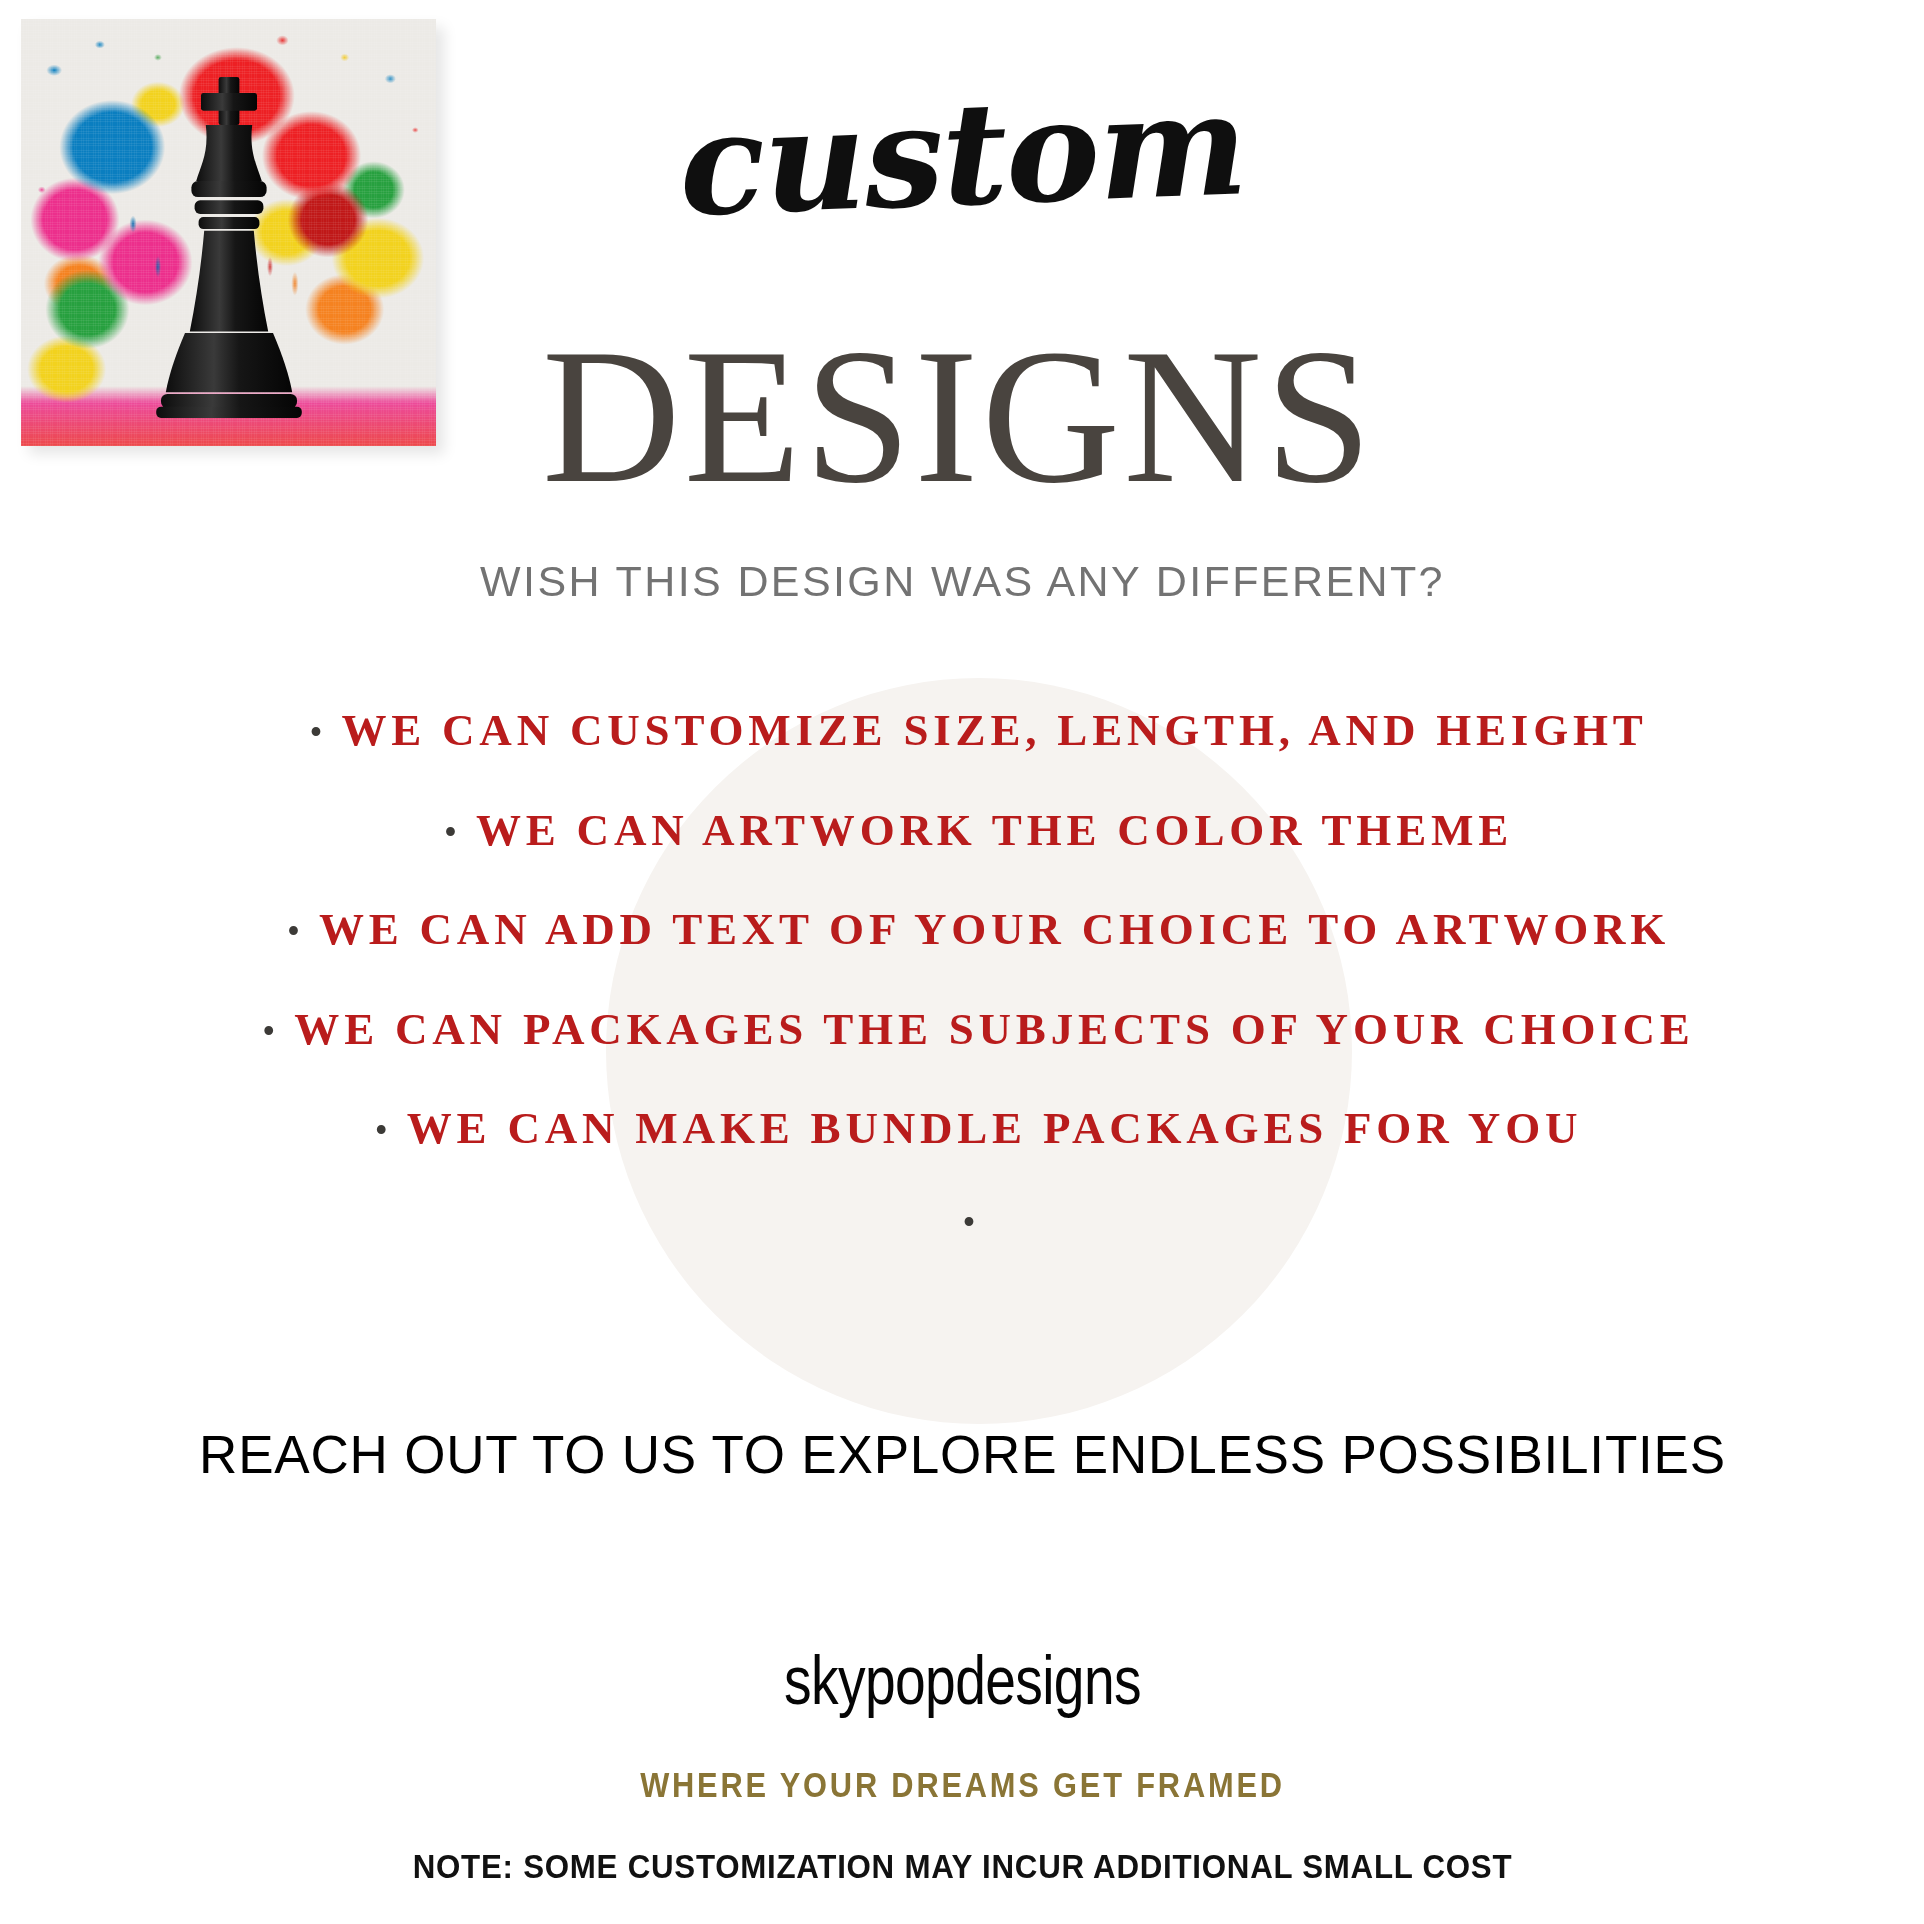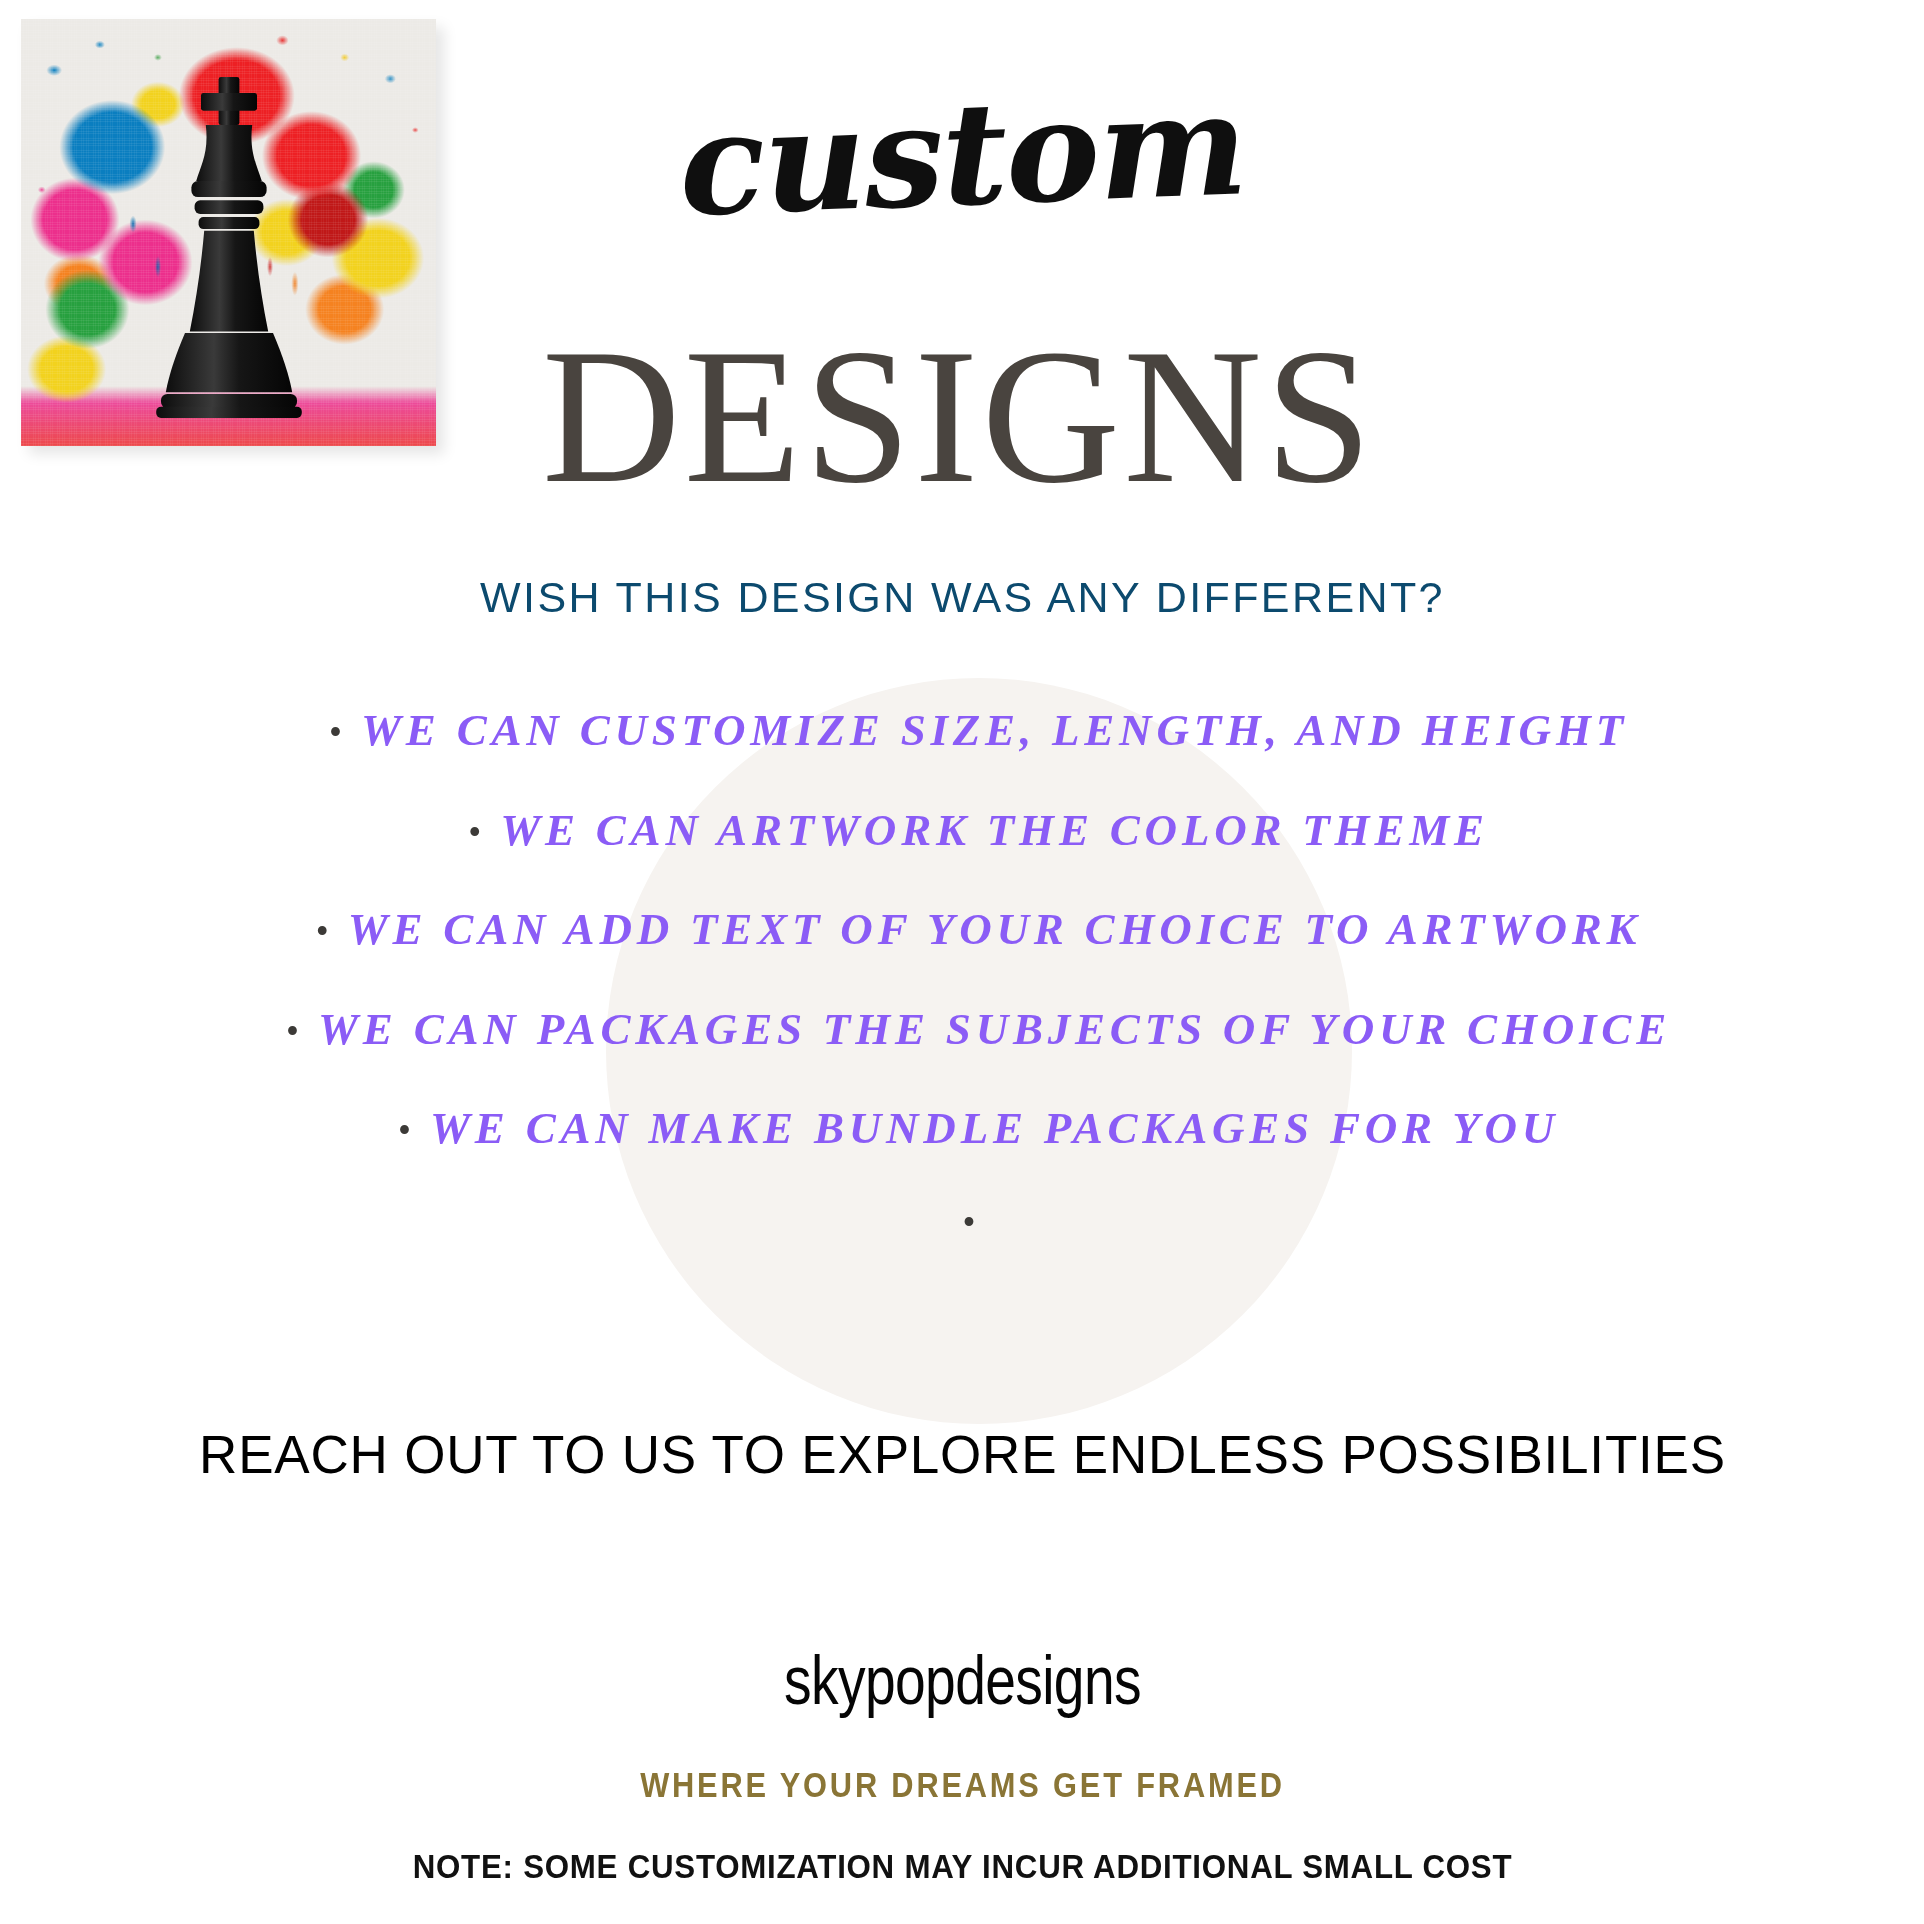--- a/index.html
+++ b/index.html
@@ -127,27 +127,27 @@
     font-weight: 400;
     font-size: 192px;
     line-height: 1;
     color: #49443f;
     letter-spacing: 3.2px;
     z-index: 4;
   }
   .subhead {
     position: absolute;
     left: 0; right: 0;
-    top: 576px;
+    top: 560px;
     text-align: center;
     font-family: "Liberation Sans", sans-serif;
     font-weight: 400;
     font-size: 43px;
     line-height: 1;
-    color: #0c4a6e;
+    color: #737373;
     letter-spacing: 2.4px;
     z-index: 4;
   }
 
   
   .features {
     position: absolute;
     left: 0; right: 0;
     top: 706px;
     z-index: 4;
@@ -169,24 +169,23 @@
     line-height: 1;
     color: #3c3a37;
     text-align: left;
     font-family: "Liberation Serif", serif;
   }
   .feature-text {
     font-family: "Liberation Serif", serif;
     font-weight: 700;
     font-size: 45px;
     line-height: 1.08;
-    color: #8b5cf6;
+    color: #b91c1c;
     letter-spacing: 4.8px;
     white-space: nowrap;
-    font-style: italic;
   }
   .feature-row.no-bullet .feature-bullet { visibility: hidden; }
 
   
   .cta {
     position: absolute;
     left: 0; right: 0;
     top: 1428px;
     text-align: center;
     font-family: "Liberation Sans", sans-serif;

